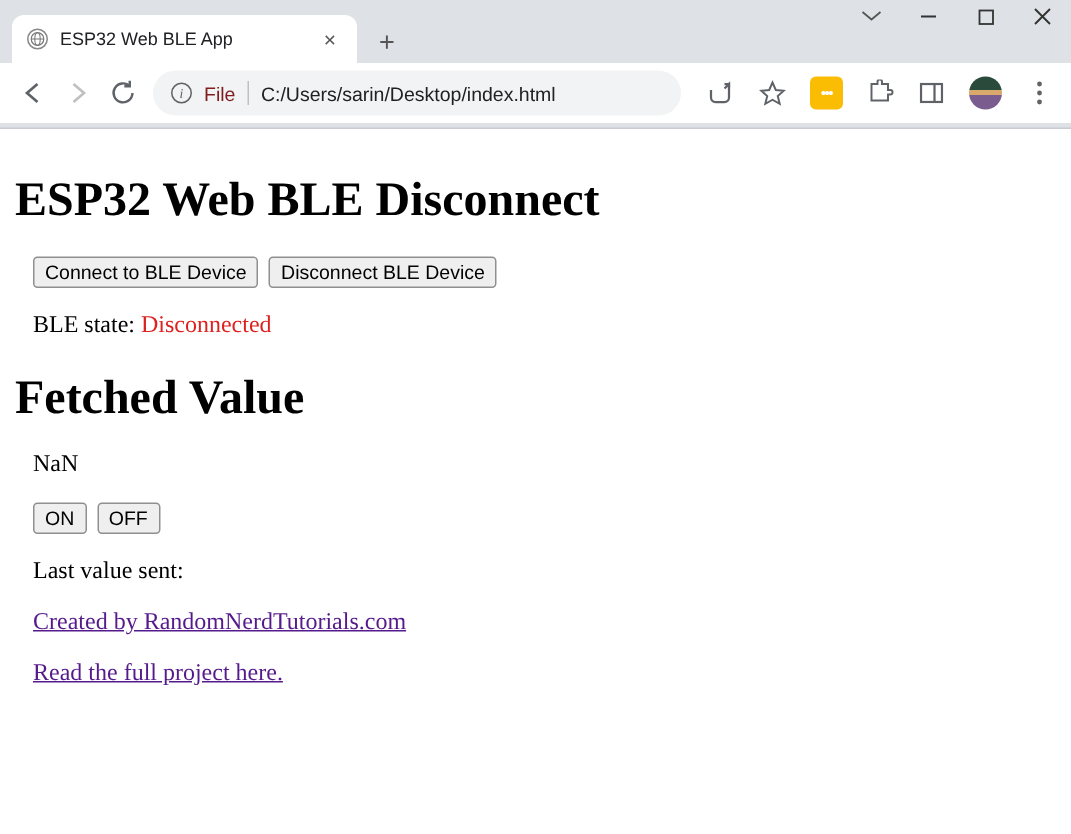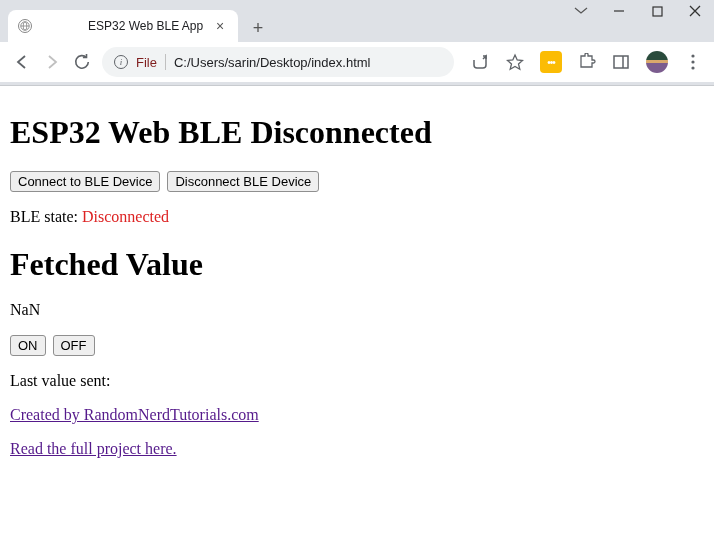--- a/index.html
+++ b/index.html
@@ -3,37 +3,37 @@
   <meta charset="utf-8">
   <style>
     * { margin: 0; padding: 0; box-sizing: border-box; }
     body { font-family: "Segoe UI", Tahoma, sans-serif; width: 714px; height: 556px; background: #fff; overflow: hidden; }
     .browser-chrome { background: #dee1e6; height: 86px; border-bottom: 1px solid #c8cbcf; }
     .window-controls { display: flex; justify-content: flex-end; align-items: center; height: 14px; padding: 8px 12px 0 0; gap: 24px; }
     .window-ctrl { width: 14px; height: 14px; display: flex; align-items: center; justify-content: center; color: #333; font-size: 14px; }
     .tab-bar { display: flex; align-items: flex-end; height: 34px; padding-left: 8px; margin-top: -6px; }
     .tab { background: #fff; border-radius: 8px 8px 0 0; height: 32px; display: flex; align-items: center; padding: 0 10px; gap: 8px; min-width: 230px; font-size: 12px; color: #202124; }
     .tab-icon { width: 14px; height: 14px; border: 1px solid #888; border-radius: 50%; display: flex; align-items: center; justify-content: center; }
-    .tab-title { flex: 1; margin-left: 48px; }
+    .tab-title { flex: 1; }
     .tab-close { font-size: 14px; color: #555; width: 16px; text-align: center; }
     .new-tab { width: 28px; height: 28px; display: flex; align-items: center; justify-content: center; font-size: 18px; color: #555; margin-left: 6px; border-radius: 50%; }
     .address-bar { background: #fff; height: 40px; display: flex; align-items: center; padding: 0 12px; gap: 10px; }
     .nav-btn { width: 20px; height: 20px; display: flex; align-items: center; justify-content: center; color: #5f6368; }
     .nav-btn.disabled { color: #b8b8b8; }
     .url-field { flex: 1; background: #f1f3f4; border-radius: 16px; height: 30px; display: flex; align-items: center; padding: 0 12px; gap: 8px; color: #202124; font-size: 13px; }
     .info-icon { width: 14px; height: 14px; border: 1px solid #5f6368; border-radius: 50%; display: flex; align-items: center; justify-content: center; font-size: 9px; color: #5f6368; font-family: serif; font-style: italic; }
     .url-divider { width: 1px; height: 16px; background: #c0c0c0; }
     .toolbar-icons { display: flex; align-items: center; gap: 16px; padding-left: 8px; }
     .toolbar-icon { width: 18px; height: 18px; display: flex; align-items: center; justify-content: center; color: #5f6368; }
     .ext-badge { width: 22px; height: 22px; background: #fbbc04; border-radius: 4px; display: flex; align-items: center; justify-content: center; color: #fff; font-size: 10px; letter-spacing: -1px; }
     .avatar { width: 22px; height: 22px; border-radius: 50%; background: linear-gradient(#2a4b3c 40%, #d9a86c 40%, #d9a86c 55%, #7b5c8e 55%); }
     .content { padding: 10px 10px; font-family: "Times New Roman", serif; color: #000; }
     .content h1 { font-size: 32px; font-weight: bold; margin: 18px 0 20px 0; }
     .content h2 { font-size: 32px; font-weight: bold; margin: 20px 0 18px 0; }
-    .content p { font-size: 16px; margin: 16px 0; }
+    .content p { font-size: 16px; margin: 16px 12px; }
     .html-btn { font-family: Arial, sans-serif; font-size: 13px; padding: 2px 7px; background: #efefef; border: 1px solid #8f8f8f; border-radius: 3px; cursor: pointer; margin-right: 3px; }
     .ble-state { color: #d22; font-weight: normal; }
     .content a { color: #551a8b; text-decoration: underline; }
     svg { display: block; }
   </style>
 </head>
 <body>
 
 <div class="browser-chrome">
   <div class="window-controls">
@@ -125,21 +125,21 @@
             <circle cx="2" cy="2" r="1.6" fill="#5f6368"></circle>
             <circle cx="2" cy="8" r="1.6" fill="#5f6368"></circle>
             <circle cx="2" cy="14" r="1.6" fill="#5f6368"></circle>
           </svg>
       </div>
     </div>
   </div>
 </div>
 
 <div class="content">
-  <h1>ESP32 Web BLE Disconnected</h1>
+  <h1>ESP32 Web BLE Disconnect</h1>
   <p>
     <button class="html-btn">Connect to BLE Device</button>
     <button class="html-btn">Disconnect BLE Device</button>
   </p>
   <p>
     <span>BLE state: </span><span class="ble-state">Disconnected</span>
   </p>
   <h2>Fetched Value</h2>
   <p>NaN</p>
   <p>

